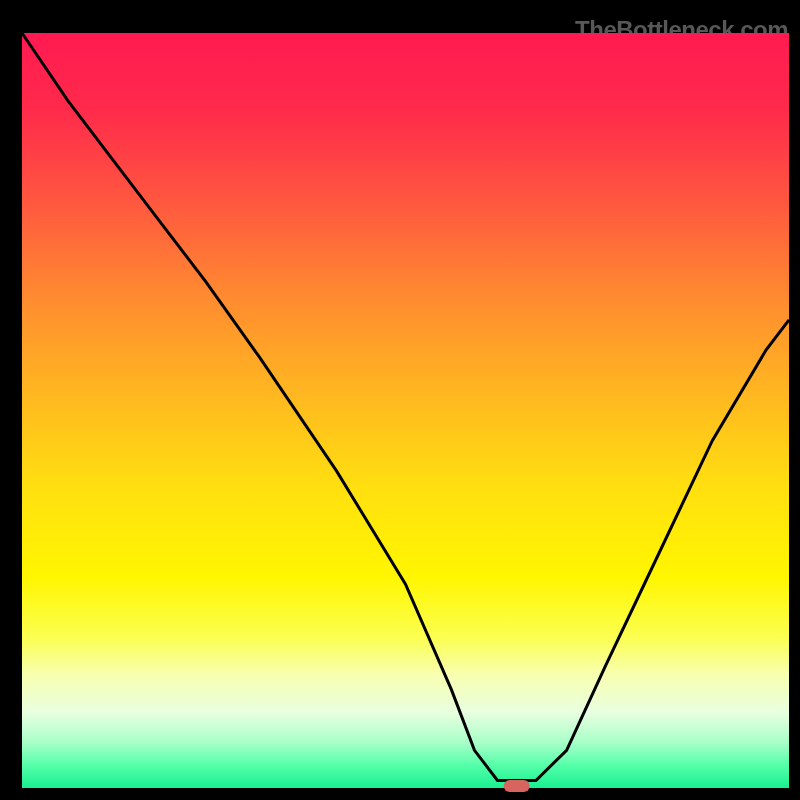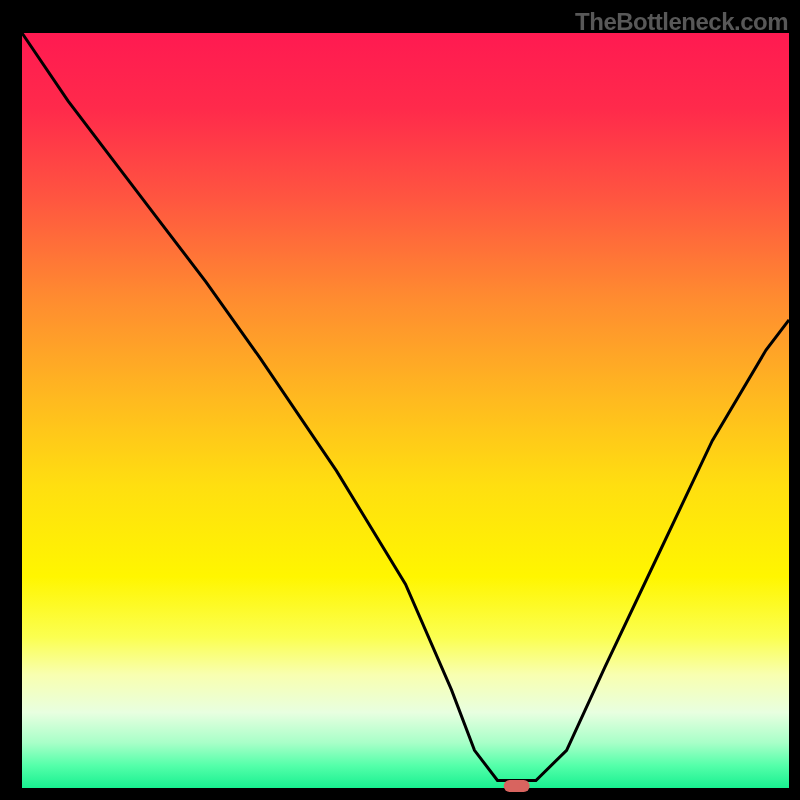--- a/index.html
+++ b/index.html
@@ -11,21 +11,21 @@
     overflow: hidden;
   }
   .frame {
     position: relative;
     width: 800px;
     height: 800px;
     background: #000000;
   }
   .watermark {
     position: absolute;
-    top: 8px;
+    top: 16px;
     right: 12px;
     font-family: Arial, Helvetica, sans-serif;
     font-size: 24px;
     font-weight: bold;
     color: #585858;
     letter-spacing: -0.5px;
   }
   svg {
     position: absolute;
     top: 0;

